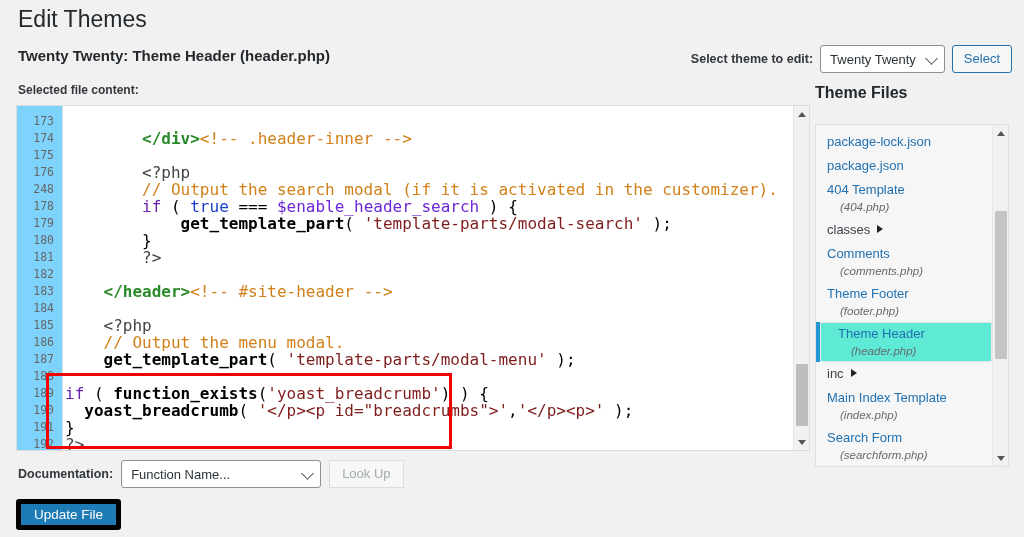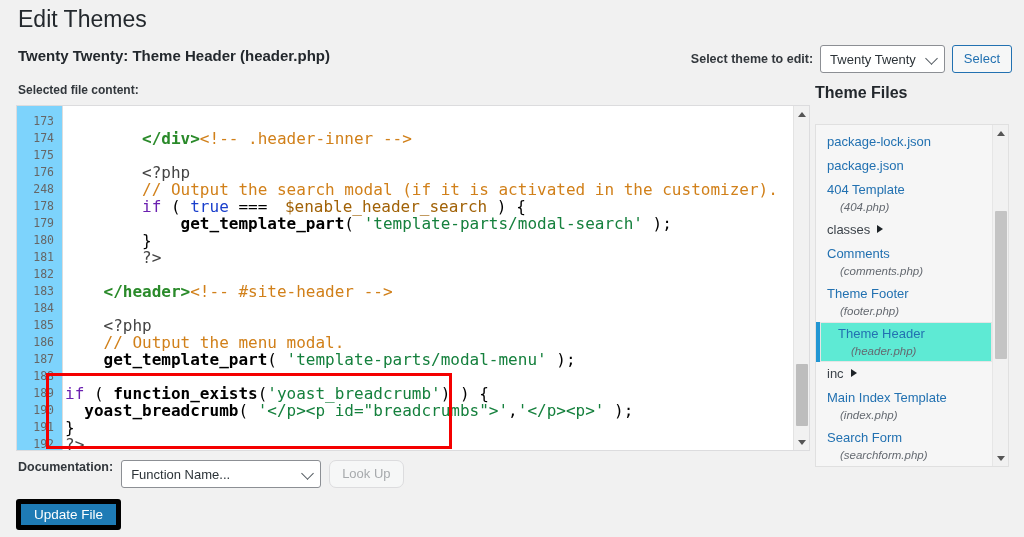--- a/index.html
+++ b/index.html
@@ -131,22 +131,22 @@
     font-family: "DejaVu Sans Mono", monospace;
     font-size: 16px;
     color: #000;
     padding-left: 2px;
   }
   
   .t-tag   { color: #2a8a2a; font-weight: bold; }
   .t-cmt   { color: #d1801a; }
   .t-kw    { color: #6b21b0; }
   .t-bool  { color: #1a3fcc; }
-  .t-var   { color: #a16207; margin-left: 8px; }
-  .t-str   { color: #15803d; }
+  .t-var   { color: #6d28d9; }
+  .t-str   { color: #7f1d1d; }
   .t-fn    { color: #000; font-weight: bold; }
   .t-php   { color: #444; }
   .t-pl    { color: #000; }
 
   
   #editor-scrollbar {
     width: 16px;
     flex: none;
     background: #f1f1f1;
     border-left: 1px solid #e3e3e3;
@@ -258,35 +258,35 @@
     top: 86px; height: 148px;
     background: #c4c4c4;
     border-radius: 1px;
   }
 
   
   #documentation-row {
     position: absolute;
     left: 18px; top: 460px;
     display: flex;
-    align-items: flex-start;
+    align-items: center;
     gap: 8px;
   }
   #documentation-label {
     font-size: 12.5px;
     font-weight: bold;
     color: #32373c;
   }
   #doc-function-select { min-width: 200px; }
   #look-up-button {
     height: 28px;
     padding: 0 12px;
     background: #f6f7f7;
     border: 1px solid #dcdcde;
-    border-radius: 7px;
+    border-radius: 0;
     color: #a7aaad;
     font-size: 13px;
     font-family: "Liberation Sans", sans-serif;
     cursor: default;
     line-height: 26px;
   }
 
   
   #update-file-button {
     position: absolute;

